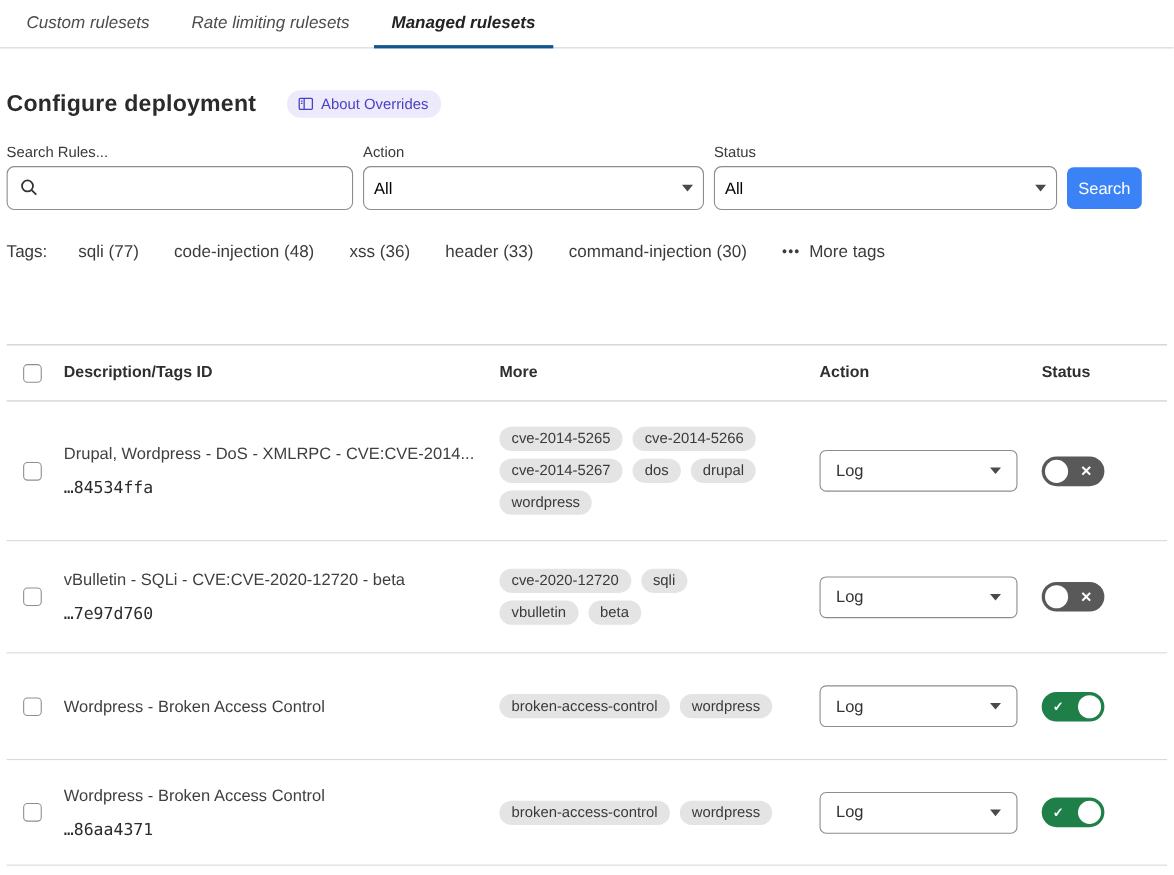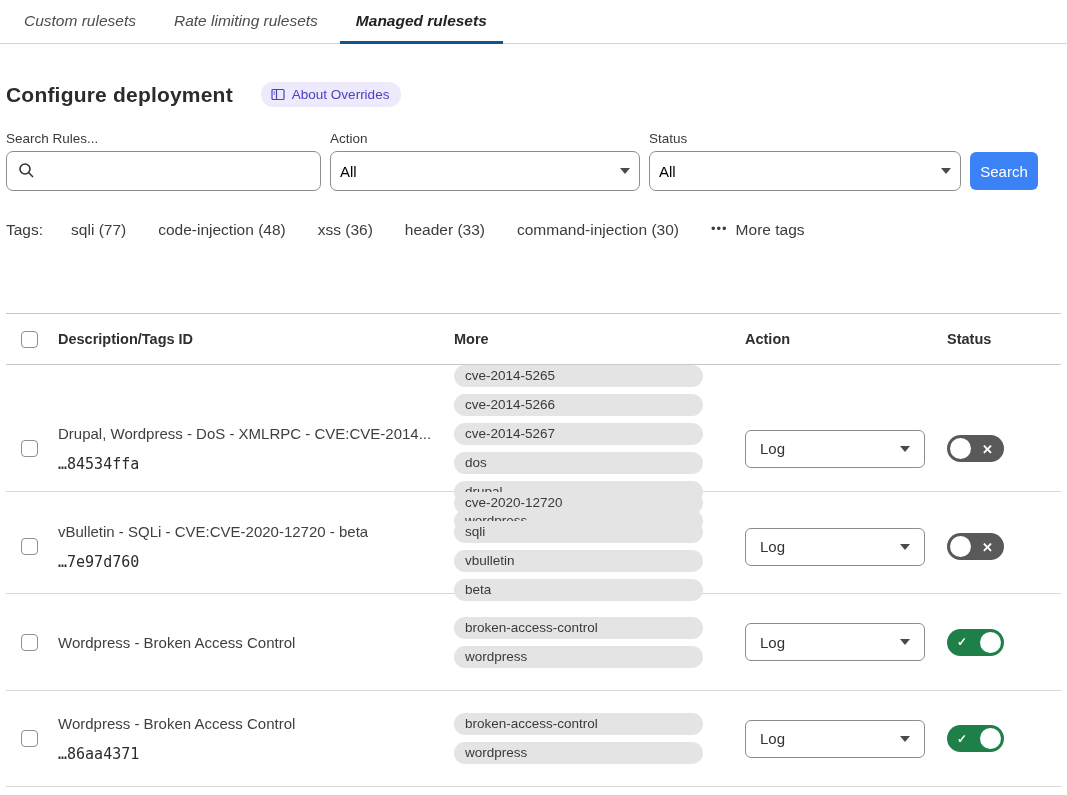--- a/index.html
+++ b/index.html
@@ -49,21 +49,21 @@
   
   .rtable { margin-top:74px; border-top:1px solid #c8c8c8; }
   .trow { display:grid; grid-template-columns:52px 396px 291px 202px 1fr; align-items:center; }
   .thead { height:51px; border-bottom:1px solid #c9c9c9; font-size:14.5px; font-weight:700; color:#2f2f2f; }
   .brow { border-bottom:1px solid #d9d9d9; }
   .brow.r0 { height:127px; } .brow.r1 { height:102px; } .brow.r2 { height:97px; } .brow.r3 { height:96px; }
   .cb { width:17px; height:17px; border:1.5px solid #8f8f8f; border-radius:4px; margin-left:15px;
     background:#fff; cursor:pointer; }
   .desc-title { font-size:15px; color:#3f3f3f; }
   .desc-id { font-size:15px; color:#2b2b2b; font-family:"DejaVu Sans Mono", monospace; margin-top:13px; }
-  .tags-cell { display:flex; flex-wrap:wrap; gap:7px 9px; padding-right:42px;flex-direction:column; }
+  .tags-cell { display:flex; flex-wrap:wrap; gap:7px 9px; padding-right:42px; }
   .pill { background:#e4e4e4; color:#3a3a3a; font-size:13.5px; padding:3px 11px 4px;
     border-radius:12px; white-space:nowrap; }
   .action-select { display:flex; align-items:center; justify-content:space-between; width:180px;
     height:38px; border:1px solid #8d8d8d; border-radius:6px; padding:0 14px; font-size:15px;
     color:#333; cursor:pointer; background:#fff; }
 
   
   .toggle { position:relative; width:57px; height:27px; border-radius:14px; cursor:pointer; }
   .toggle.off { background:#595959; }
   .toggle.on  { background:#1e8048; }

